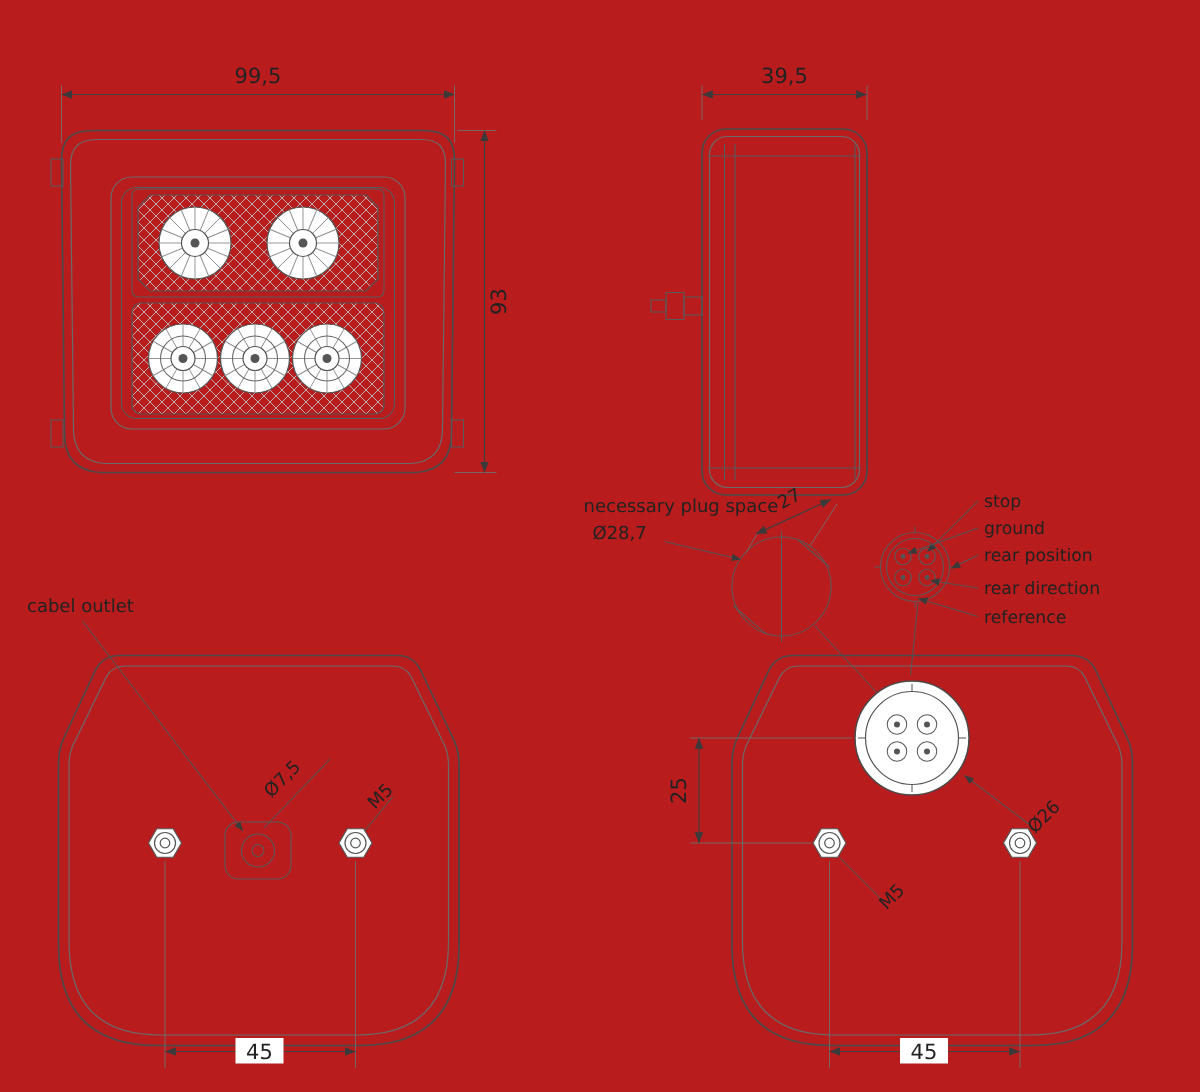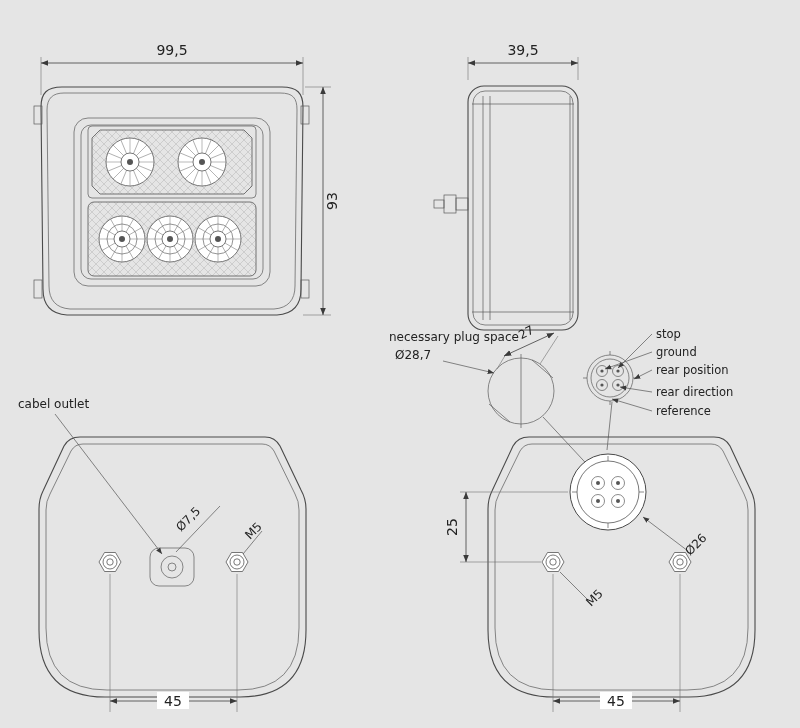--- a/index.html
+++ b/index.html
@@ -1,16 +1,16 @@
 <!DOCTYPE html>
 <html><head>
 <meta charset="utf-8">
 <style>
   html,body{margin:0;padding:0;background:#fff;}
-  .canvas{position:relative;width:800px;height:728px;background:#e5e5e5;overflow:hidden;}
+  .canvas{position:relative;width:800px;height:728px;background:#b91c1c;overflow:hidden;}
   svg{position:absolute;left:0;top:0;}
   text{font-family:"DejaVu Sans","Liberation Sans",sans-serif;fill:#222;}
   .dimtxt{font-size:14px;}
   .lbl{font-size:12px;}
   .small{font-size:11.5px;}
   .ol{fill:none;stroke:#4a4a4a;stroke-width:1.1;stroke-linejoin:round;}
   .ol2{fill:none;stroke:#6a6a6a;stroke-width:0.8;stroke-linejoin:round;}
   .tl{fill:none;stroke:#5a5a5a;stroke-width:0.7;}
   .dim{fill:none;stroke:#3f3f3f;stroke-width:0.8;}
   .ext{fill:none;stroke:#6f6f6f;stroke-width:0.6;}

